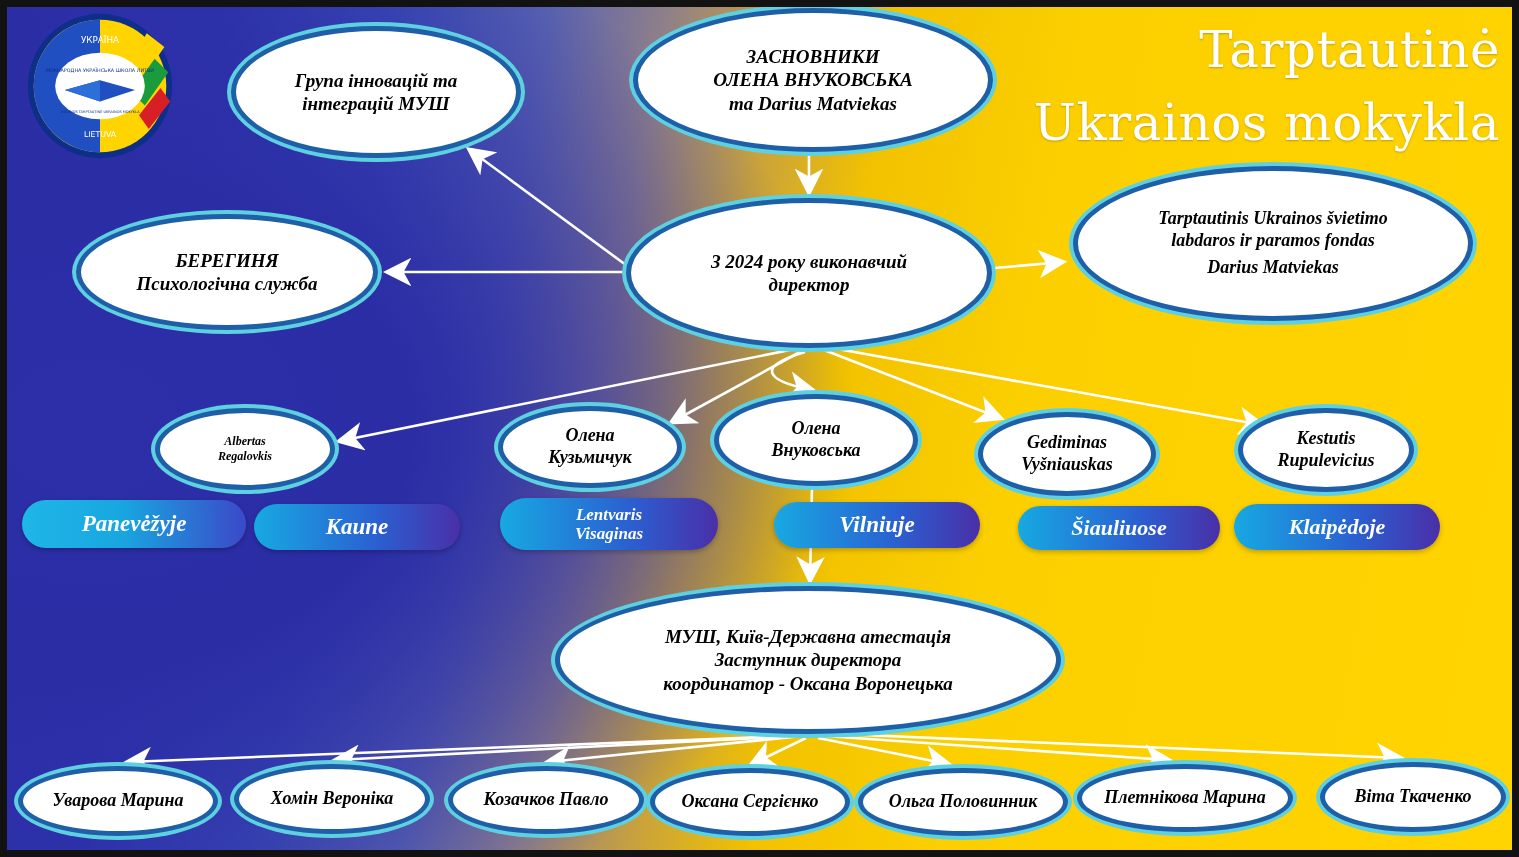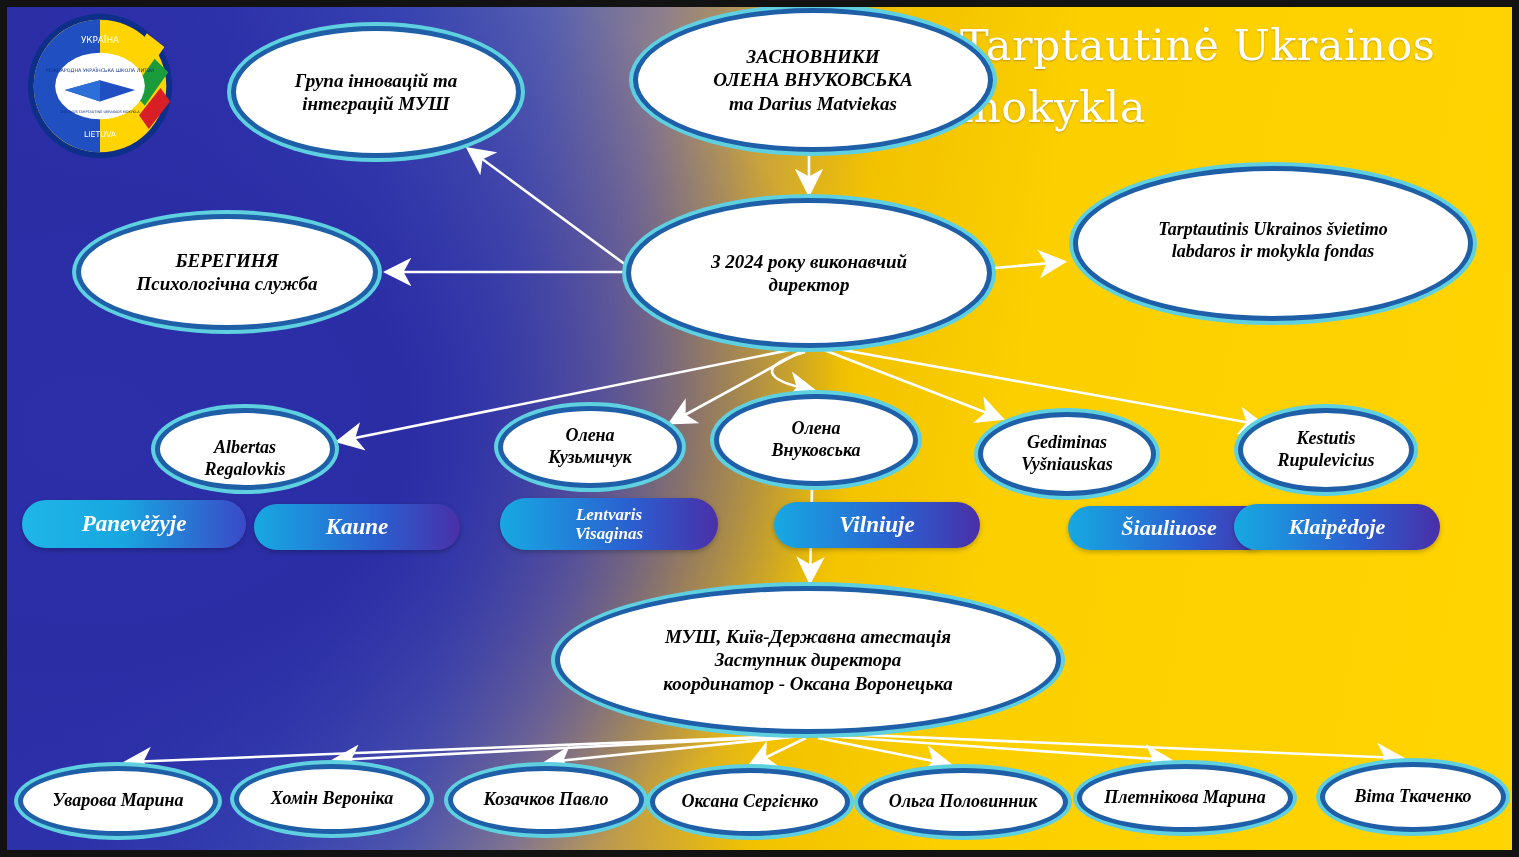--- a/index.html
+++ b/index.html
@@ -34,24 +34,24 @@
     pointer-events: none;
     z-index: 60;
   }
 
   
   .title {
     position: absolute;
     left: 960px;
     top: 14px;
     width: 540px;
-    text-align: left;
+    text-align: right;
     color: #ffffff;
     font-family: "DejaVu Serif", serif;
-    font-size: 43px;
+    font-size: 50px;
     line-height: 1.45;
     letter-spacing: 0.5px;
     text-shadow: 0 1px 2px rgba(90,60,0,0.35);
   }
 
   
   .logo {
     position: absolute;
     left: 22px;
     top: 8px;
@@ -69,21 +69,21 @@
     border: 5px solid #1f5fa8;
     box-shadow: 0 0 0 4px #5fd0e0;
     display: flex;
     align-items: center;
     justify-content: center;
     text-align: center;
     color: #000000;
     font-weight: bold;
     font-style: italic;
     z-index: 20;
-    padding: 4px 10px;
+    padding: 11px 10px;
   }
   .node .lines { width: 100%; line-height: 1.22; }
   .node .lines div { white-space: nowrap; }
 
   
   .pill {
     position: absolute;
     box-sizing: border-box;
     display: flex;
     align-items: center;
@@ -184,37 +184,38 @@
       <div class="node" style="left: 633px; top: 8px; width: 360px; height: 144px; font-size: 19px;">
         <div class="lines">
           <div>ЗАСНОВНИКИ</div>
           <div>ОЛЕНА ВНУКОВСЬКА</div>
           <div>та Darius Matviekas</div>
         </div>
       </div>
       <div class="node" style="left: 1073px; top: 166px; width: 400px; height: 155px; font-size: 18px;">
         <div class="lines">
           <div>Tarptautinis Ukrainos švietimo</div>
-          <div>labdaros ir mokykla fondas</div>
+          <div>labdaros ir paramos fondas</div>
           <div style="height: 6px;">&nbsp;</div>
+          <div>Darius Matviekas</div>
         </div>
       </div>
       <div class="node" style="left: 76px; top: 214px; width: 302px; height: 116px; font-size: 19px;">
         <div class="lines">
           <div>БЕРЕГИНЯ</div>
           <div>Психологічна служба</div>
         </div>
       </div>
       <div class="node" style="left: 626px; top: 198px; width: 366px; height: 150px; font-size: 19px;">
         <div class="lines">
           <div>З 2024 року виконавчий</div>
           <div>директор</div>
         </div>
       </div>
-      <div class="node" style="left: 155px; top: 408px; width: 180px; height: 82px; font-size: 18px; align-items: flex-end;">
+      <div class="node" style="left: 155px; top: 408px; width: 180px; height: 82px; font-size: 12px;">
         <div class="lines">
           <div>Albertas</div>
           <div>Regalovkis</div>
         </div>
       </div>
       <div class="node" style="left: 498px; top: 406px; width: 184px; height: 82px; font-size: 18px;">
         <div class="lines">
           <div>Олена</div>
           <div>Кузьмичук</div>
         </div>
@@ -293,21 +294,21 @@
         <div>
           <div>Lentvaris</div>
           <div>Visaginas</div>
         </div>
       </div>
       <div class="pill shifted" style="left: 774px; top: 502px; width: 206px; height: 46px; font-size: 23px;">
         <div>
           <div>Vilniuje</div>
         </div>
       </div>
-      <div class="pill shifted" style="left: 1068px; top: 506px; width: 202px; height: 44px; font-size: 22px;">
+      <div class="pill shifted" style="left: 1018px; top: 506px; width: 202px; height: 44px; font-size: 22px;">
         <div>
           <div>Šiauliuose</div>
         </div>
       </div>
       <div class="pill shifted" style="left: 1234px; top: 504px; width: 206px; height: 46px; font-size: 22px;">
         <div>
           <div>Klaipėdoje</div>
         </div>
       </div>
     </div>

